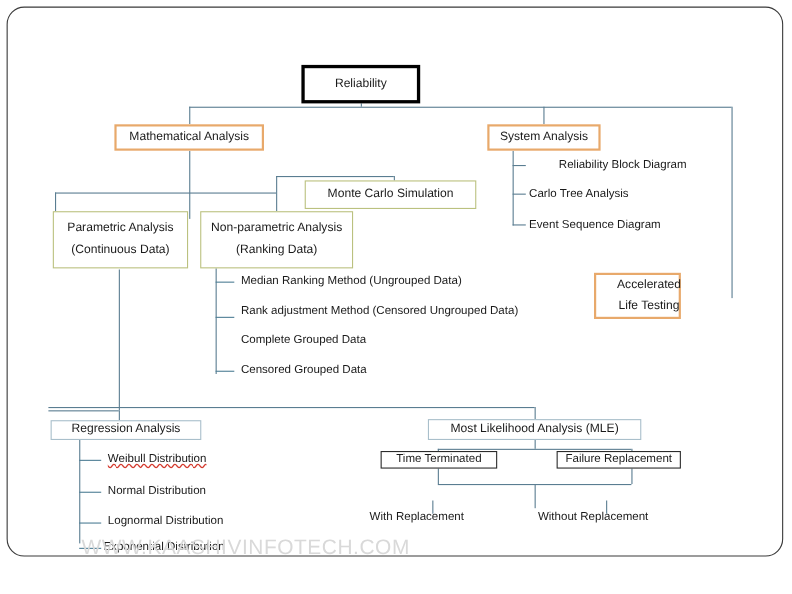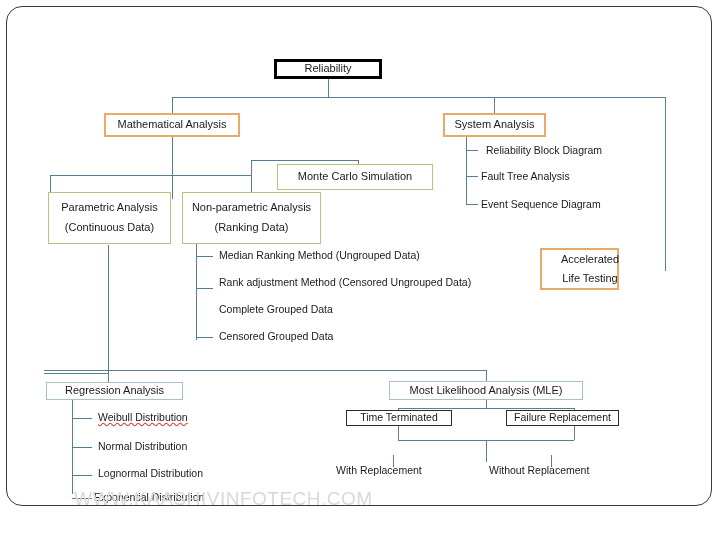--- a/index.html
+++ b/index.html
@@ -143,34 +143,34 @@
   <div class="v" style="left:574px; top:408px; height:4px;"></div>
 
   <div class="v" style="left:398px; top:424px; height:16px;"></div>
   <div class="v" style="left:574px; top:424px; height:16px;"></div>
   <div class="h" style="left:398px; top:440px; width:176px;"></div>
   <div class="v" style="left:486px; top:440px; height:22px;"></div>
 
   <div class="v" style="left:393px; top:455px; height:12px;"></div>
   <div class="v" style="left:551px; top:455px; height:12px;"></div>
 
-  <div class="node n-root" style="left:274px; top:59px; width:108px; height:20px;">
+  <div class="node n-root" style="left:274px; top:59px; width:108px; height:35px;">
     <span class="ln">Reliability</span>
   </div>
 
   <div class="node n-orange" style="left:104px; top:113px; width:136px; height:24px;">
     <span class="ln">Mathematical Analysis</span>
   </div>
 
   <div class="node n-orange" style="left:443px; top:113px; width:103px; height:24px;">
     <span class="ln">System Analysis</span>
   </div>
 
-  <div class="leaf-plain" style="left:486px; top:144px;">Reliability Block Diagram</div>
-  <div class="leaf-plain" style="left:481px; top:170px;">Fault Tree Analysis</div>
+  <div class="leaf-plain" style="left:508px; top:144px;">Reliability Block Diagram</div>
+  <div class="leaf-plain" style="left:481px; top:170px;">Carlo Tree Analysis</div>
   <div class="leaf-plain" style="left:481px; top:198px;">Event Sequence Diagram</div>
 
   <div class="node n-olive" style="left:277px; top:164px; width:156px; height:26px;">
     <span class="ln">Monte Carlo Simulation</span>
   </div>
 
   <div class="node n-olive" style="left:48px; top:192px; width:123px; height:52px;">
     <span class="ln">Parametric Analysis</span>
     <span class="ln" style="margin-top:6px;">(Continuous Data)</span>
   </div>

